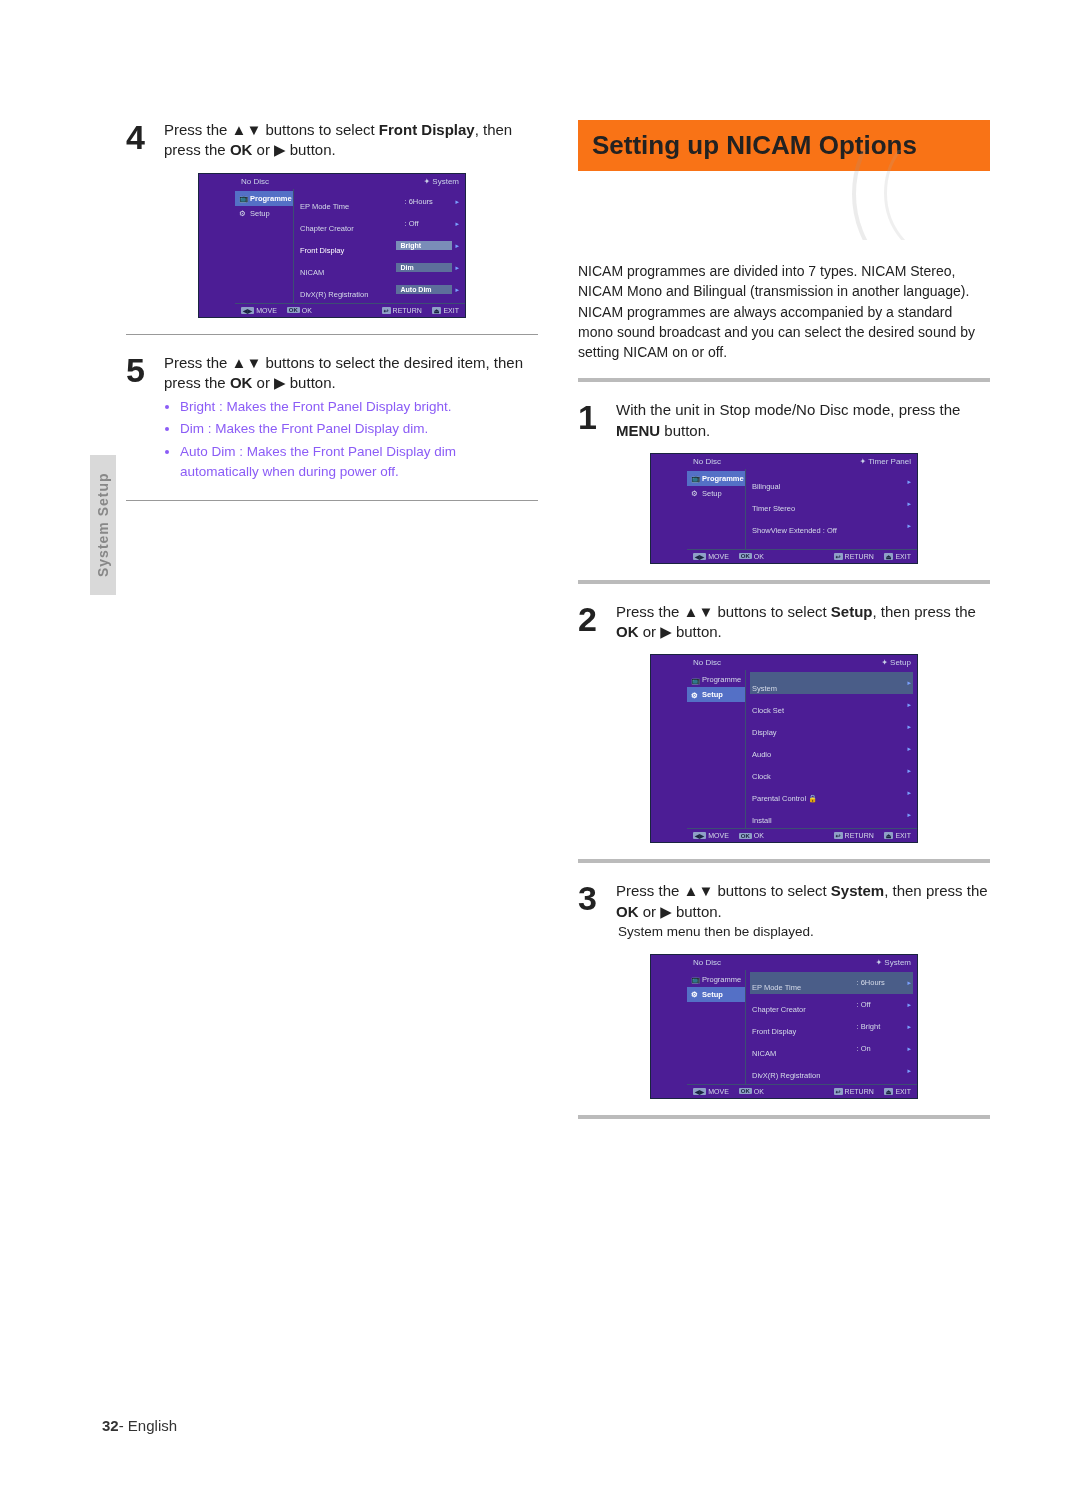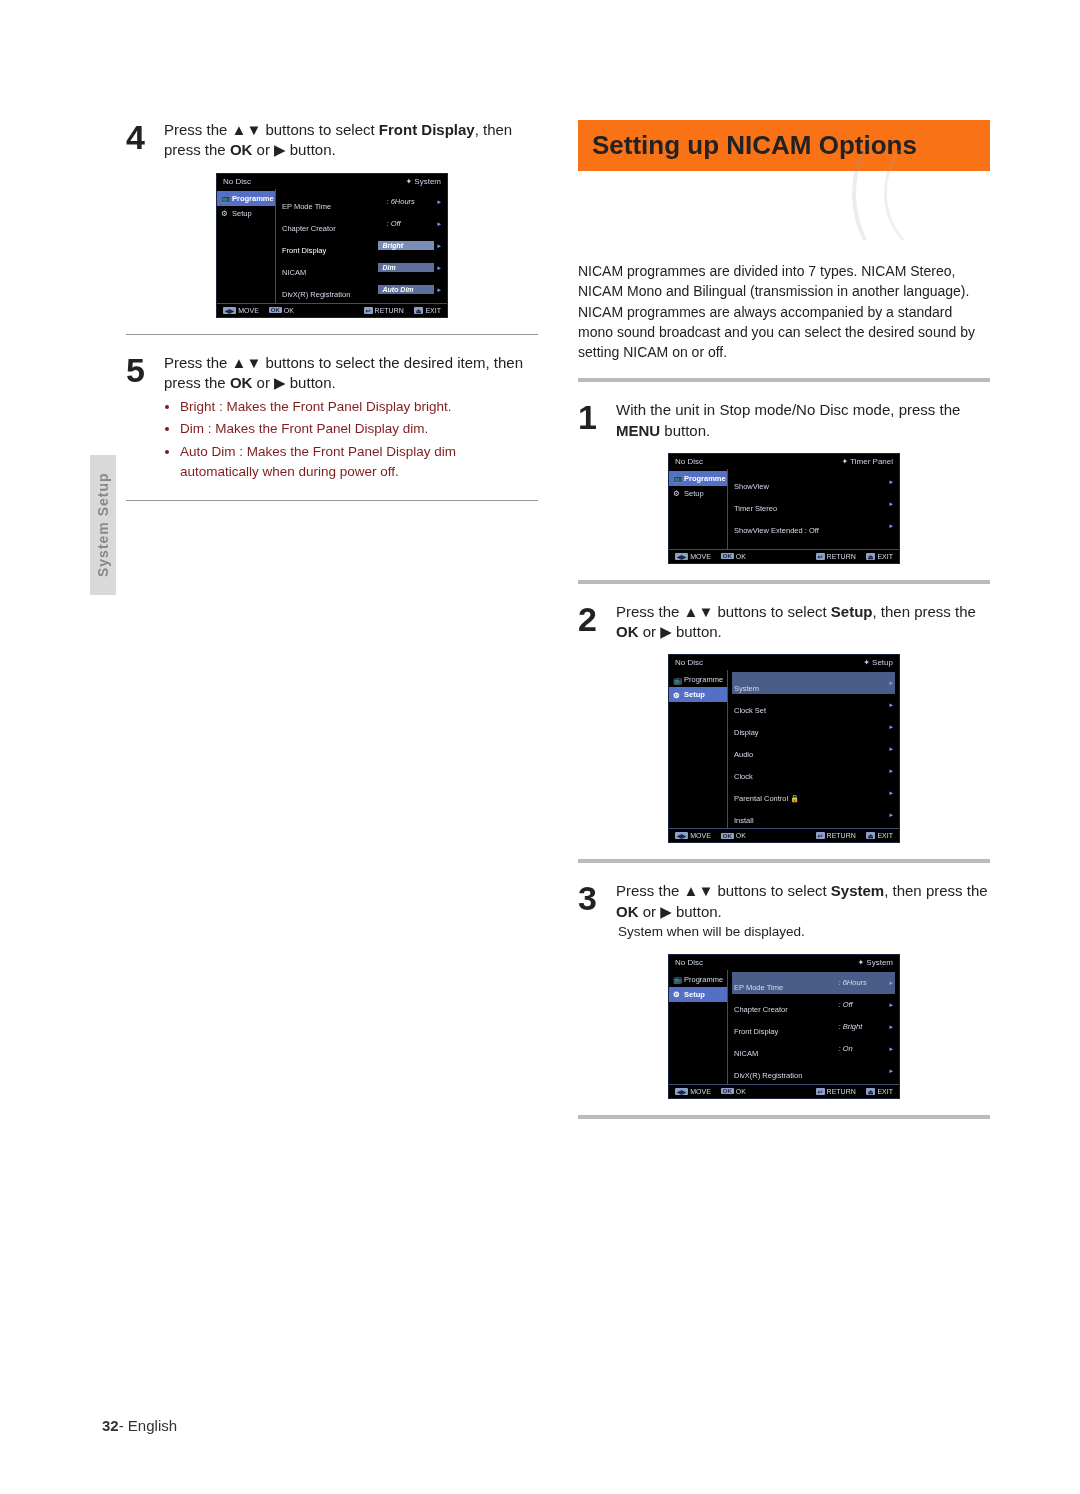--- a/index.html
+++ b/index.html
@@ -53,45 +53,46 @@
     min-width: 28px;
     color: #222;
   }
   .step-text b { font-weight: bold; }
   .arrow { font-family: "Segoe UI Symbol","Arial"; }
   .bullets {
     margin: 4px 0 0 0;
     padding-left: 16px;
     font-size: 13.5px;
     line-height: 1.5;
-    color: #7f1d1d;
+    color: #8b5cf6;
   }
   .bullets li { margin-bottom: 2px; }
   .subnote {
     font-size: 13.5px;
     line-height: 1.45;
     margin-left: 2px;
   }
   .divider {
     border: none;
     border-top: 1px solid #999;
     margin: 16px 0 18px 0;
   }
   .thick-bar {
     height: 4px;
     background: #bbb;
     margin: 16px 0 18px 0;
   }
   .osd {
     width: 230px;
     margin: 12px auto 6px auto;
-    background: #000000;
+    background: #4c1d95;
     color: #fff;
     font-size: 8px;
     border: 1px solid #1a2440;
+    padding-left: 36px;
   }
   .osd-top {
     display: flex;
     justify-content: space-between;
     padding: 3px 6px;
     font-size: 8px;
     color: #c9d2e8;
   }
   .osd-body {
     display: flex;
@@ -123,21 +124,21 @@
   .osd-row {
     display: flex;
     align-items: center;
     justify-content: space-between;
     padding: 1.5px 2px;
     font-size: 7.5px;
     color: #d4dae8;
     position: relative;
   }
   .osd-row .lbl { flex: 1; margin-top: 10px; }
-  .osd-row .val { width: 48px; text-align: left; padding-left:4px;font-style:italic; }
+  .osd-row .val { width: 48px; text-align: left; padding-left:4px; }
   .osd-row .val.box {
     background: #7a8db8;
     color: #1a2440;
     font-weight: bold;
     padding: 1px 4px;
     font-size: 7px;
   }
   .osd-row .chev {
     font-size: 7px;
     color: #7aa0ff;
@@ -344,21 +345,21 @@
               <span class="gear">📺</span>
               <span>Programme</span>
             </div>
           <div class="tab">
               <span class="gear">⚙</span>
               <span>Setup</span>
             </div>
         </div>
         <div class="osd-right">
           <div class="osd-row">
-              <span class="lbl">ShowView</span>
+              <span class="lbl">Bilingual</span>
               <span class="chev">▸</span>
             </div>
           <div class="osd-row">
               <span class="lbl">Timer Stereo</span>
               <span class="chev">▸</span>
             </div>
           <div class="osd-row">
               <span class="lbl">ShowView Extended : Off</span>
               <span class="chev">▸</span>
             </div>
@@ -459,21 +460,21 @@
           </span>
       </div>
     </div>
 
     <div class="thick-bar"></div>
 
     <div class="step">
       <div class="step-num">3</div>
       <div class="step-text">
         <span>Press the </span><span class="arrow">▲▼</span><span> buttons to select </span><b>System</b><span>, then press the </span><b>OK</b><span> or </span><span class="arrow">▶</span><span> button.</span>
-        <div class="subnote">System when will be displayed.</div>
+        <div class="subnote">System menu then be displayed.</div>
       </div>
     </div>
 
     <div class="osd">
       <div class="osd-top">
         <span>No Disc</span>
         <span>✦ System</span>
       </div>
       <div class="osd-body">
         <div class="osd-left">

